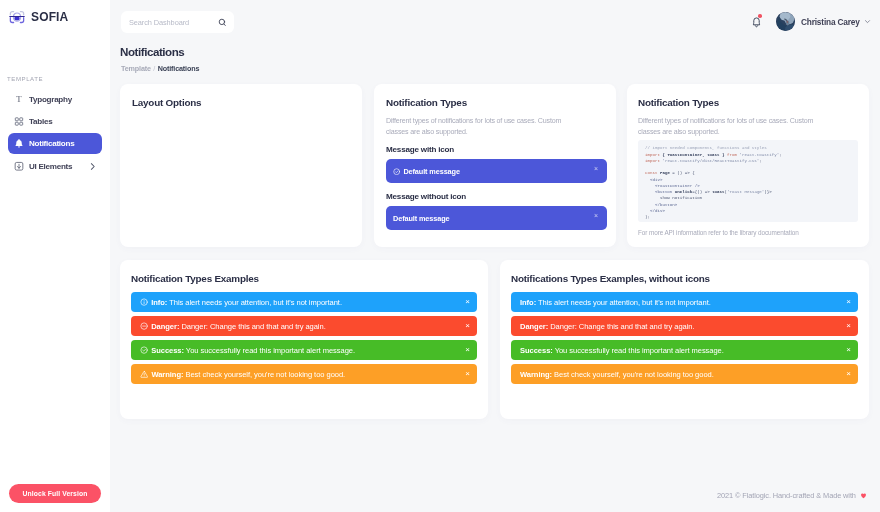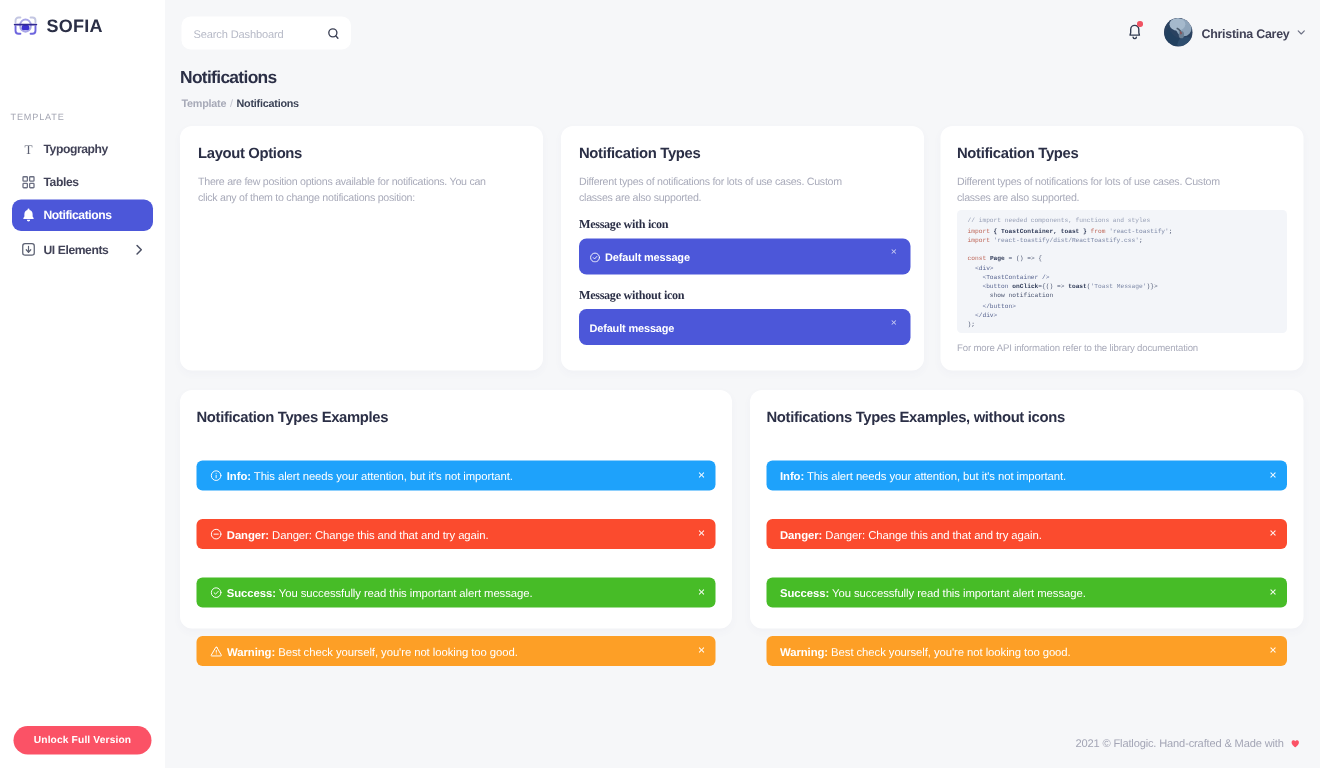--- a/index.html
+++ b/index.html
@@ -76,21 +76,21 @@
   .gcell.active .gchip { background:#fdbf3d; }
   .click-any { position:absolute; left:0; right:0; top:22px; text-align:center;
                font-size:7.5px; font-weight:700; color:#5d62ec; letter-spacing:-0.2px; }
 
   
   #card-types { left:374px; top:84px; width:242px; height:163px; padding:13px 12px; }
   #card-types .desc, #card-code .desc { width:190px; }
   #card-types .sub-label:first-of-type { margin-top:7px; }
   [data-name="toast-without-icon"] { padding-left:10px; margin-top:3px; }
   #card-types .sub-label + .toast + .sub-label { margin-top:9px; }
-  .sub-label { font-size:8.1px; font-weight:700; color:#2b2f46; margin-top:11px; letter-spacing:-0.2px;font-family:Liberation Serif, serif; }
+  .sub-label { font-size:8.1px; font-weight:700; color:#2b2f46; margin-top:11px; letter-spacing:-0.2px; }
   .toast { height:22px; border-radius:5px; background:#4c57d9; display:flex; align-items:center;
            padding:12px 7px; margin-top:5px; position:relative; width:221px; }
   .toast .t-txt { font-size:7.3px; color:#fff; font-weight:700; letter-spacing:-0.1px; }
   .toast .t-x { position:absolute; right:9px; top:8px; font-size:7px; color:#ced0f3; line-height:0.6; font-weight:400;}
   .toast .t-ico { margin-right:3px; display:flex; }
 
   
   #card-code { left:627px; top:84px; width:242px; height:163px; padding:13px 11px; }
   #card-code .desc { margin-bottom:0; }
   #card-code .codebox { margin-top:2px; }
@@ -101,21 +101,21 @@
   .c-kw  { color:#c06a5c; }
   .c-str { color:#7f8aa8; }
   .c-tag { color:#5b6792; }
   .c-b   { font-weight:700; color:#2f3a57; }
   .note { margin-top:7px; font-size:6.4px; color:#a9abba; letter-spacing:-0.1px; }
 
   
   #card-ex1 { left:120px; top:260px; width:368px; height:159px; padding:13px 11px; }
   #card-ex2 { left:500px; top:260px; width:369px; height:159px; padding:13px 11px; }
   .alert { height:20px; border-radius:4px; display:flex; align-items:center; padding:0 9px;
-           margin-top:19px; position:relative; }
+           margin-top:4px; position:relative; }
   #alerts-1, #alerts-2 { padding-top:4px; }
   .alert .a-ico { margin-right:3px; display:flex; }
   .alert .a-txt { font-size:7.55px; color:#fff; letter-spacing:-0.05px; }
   .alert .a-txt b { font-weight:700; }
   .alert .a-x { position:absolute; right:7px; top:6px; font-size:8px; color:#fff; line-height:1; }
   .a-info { background:#1ea2fb; }
   .a-danger { background:#fb4b2e; }
   .a-success { background:#47bc27; }
   .a-warning { background:#fd9f26; }
 
@@ -231,21 +231,20 @@
         <path d="M5 9l7 7 7-7"></path>
       </svg></span>
 
   <div class="page-title" data-name="page-title">Notifications</div>
   <div class="crumbs" data-name="breadcrumb">
     <span data-name="breadcrumb-parent">Template</span><span class="sep" data-name="breadcrumb-separator">/</span><span class="cur" data-name="breadcrumb-current">Notifications</span>
   </div>
 
   <div class="card" id="card-layout" data-name="layout-options-card">
     <h3 data-name="card-title">Layout Options</h3>
-    <p class="desc" data-name="card-description">There are few position options available for notifications. You can click any of them to change notifications position:</p>
   </div>
 
   <div class="card" id="card-types" data-name="notification-types-card">
     <h3 data-name="card-title">Notification Types</h3>
     <p class="desc" data-name="card-description">Different types of notifications for lots of use cases. Custom classes are also supported.</p>
     <div class="sub-label" data-name="message-with-icon-label">Message with icon</div>
     <div class="toast" data-name="toast-with-icon">
       <span class="t-ico" data-name="check-circle-icon">
           <svg viewBox="0 0 24 24" width="7.4" height="7.4" fill="none" stroke="#ffffff" stroke-width="2" stroke-linecap="round" stroke-linejoin="round">
             <circle cx="12" cy="12" r="9.6"></circle>

